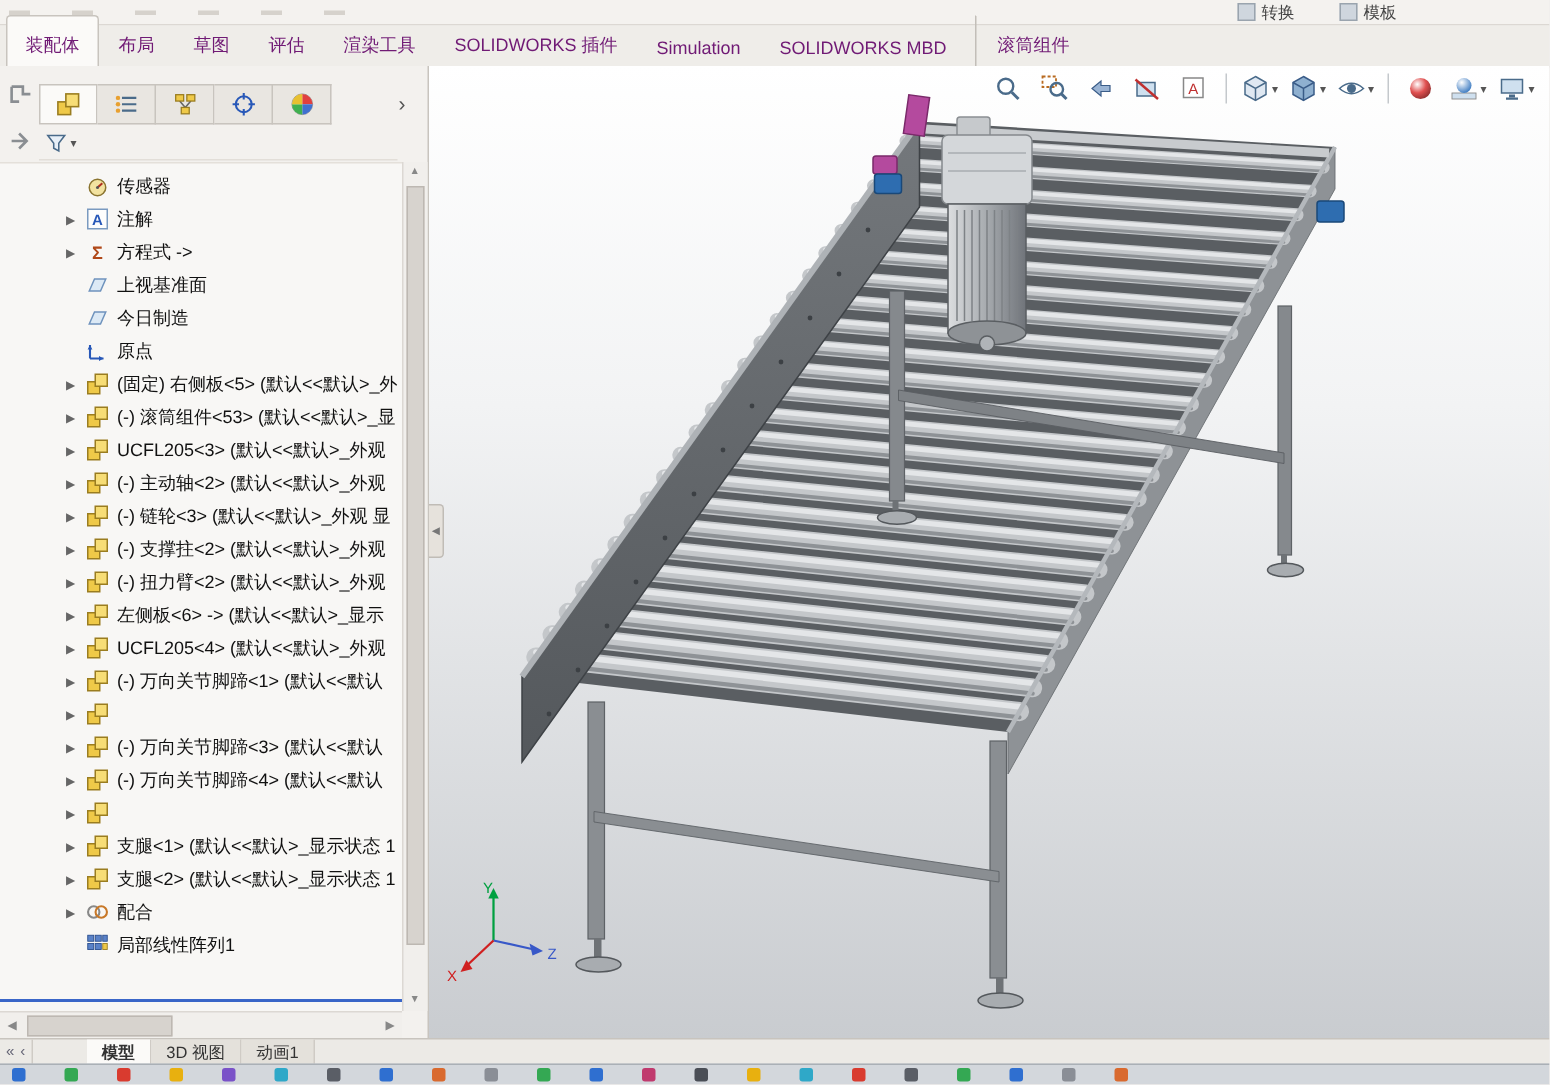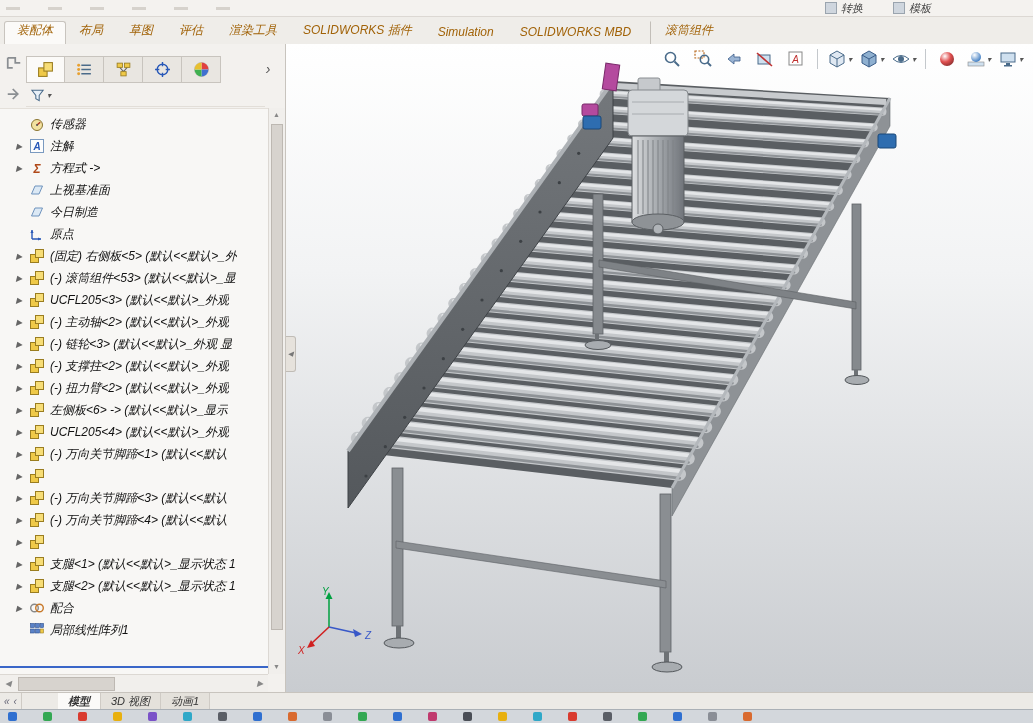--- a/index.html
+++ b/index.html
@@ -1,46 +1,46 @@
 <!DOCTYPE html>
 <html><head>
 <meta charset="utf-8">
 <style>
   html,body{margin:0;padding:0;overflow:hidden;background:#f0eeec;}
-  .app{position:relative;width:1033px;height:723px;font-family:"Liberation Sans",sans-serif;font-size:12px;color:#222;background:#f0eeec;font-style:italic;}
+  .app{position:relative;width:1033px;height:723px;font-family:"Liberation Sans",sans-serif;font-size:12px;color:#222;background:#f0eeec;}
 
   
   .top-strip{height:16px;display:flex;align-items:center;background:#f4f2ef;border-bottom:1px solid #dcd8d3;padding:0 6px;}
   .frag{width:14px;height:3px;background:#d6d2cc;margin-right:28px;}
   .top-right{margin-left:auto;display:flex;gap:30px;margin-right:96px;}
   .top-cmd{display:flex;gap:4px;align-items:center;color:#444;font-size:11px;}
   .top-cmd .sq{width:10px;height:10px;background:#cfd6de;border:1px solid #9aa4ae;}
 
   
   .tab-row{height:27px;display:flex;align-items:flex-end;background:#efede9;border-bottom:1px solid #cfcbc5;padding-left:4px;}
-  .rtab{padding:0 12px 5px 12px;color:#a16207;border:1px solid transparent;border-bottom:none;}
+  .rtab{padding:11px 12px 5px 12px;color:#701a75;border:1px solid transparent;border-bottom:none;}
   .rtab.active{background:#fbfaf8;border-color:#c8c4be;border-radius:3px 3px 0 0;}
   .rtab.sep{border-left:1px solid #c2beb8;margin-left:6px;padding-left:14px;}
 
   .work{position:absolute;top:44px;bottom:31px;left:0;right:0;}
 
   
   .left-panel{position:absolute;left:0;top:0;bottom:0;width:285px;background:#f3f1ee;border-right:1px solid #c8c4be;}
   .gutter-icon{position:absolute;left:4px;width:20px;height:20px;}
   .panel-tab-bar{position:absolute;left:26px;top:12px;height:27px;display:flex;}
   .ptab{width:39px;height:27px;display:flex;align-items:center;justify-content:center;background:#e9e6e1;border:1px solid #c8c4be;border-left:none;box-sizing:border-box;}
   .ptab:first-child{border-left:1px solid #c8c4be;}
   .ptab.active{background:#fbfaf8;}
   .ptab .icn{width:17px;height:17px;}
   .panel-collapse{position:absolute;right:8px;top:14px;width:18px;height:22px;color:#555;font-size:14px;display:flex;align-items:center;justify-content:center;}
   .filter-row{position:absolute;left:26px;top:40px;right:20px;height:22px;display:flex;align-items:center;border-bottom:1px solid #e2ded8;padding-left:4px;gap:2px;}
   .filter-row .icn{width:15px;height:15px;}
   .filter-dd{font-size:8px;color:#555;}
   .tree{position:absolute;left:0;top:64px;right:17px;bottom:18px;background:#f8f7f5;overflow:hidden;border-top:1px solid #e4e0da;padding-top:4px;}
-  .trow{height:22px;display:flex;align-items:center;padding-left:16px;white-space:nowrap;}
+  .trow{height:22px;display:flex;align-items:center;padding-left:44px;white-space:nowrap;}
   .trow .arr{width:13px;flex:0 0 13px;font-size:8px;color:#666;}
   .trow .icn{width:16px;height:16px;flex:0 0 16px;margin-right:5px;}
   .trow .lbl{font-size:12px;color:#111;overflow:hidden;}
   .icn{display:inline-block;}
   .icn svg{width:100%;height:100%;display:block;}
   .splitter{position:absolute;left:0;right:17px;top:622px;height:2px;background:#3a66c8;}
   .vscroll{position:absolute;right:0;top:64px;bottom:18px;width:16px;background:#f1efec;border-left:1px solid #dcd8d3;}
   .vs-arrow{position:absolute;left:0;width:15px;height:14px;text-align:center;font-size:7px;color:#888;line-height:14px;}
   .vs-up{top:0;} .vs-down{bottom:0;}
   .vs-thumb{position:absolute;top:16px;bottom:44px;left:2px;right:2px;background:#d7d3ce;border:1px solid #bdb8b2;}

